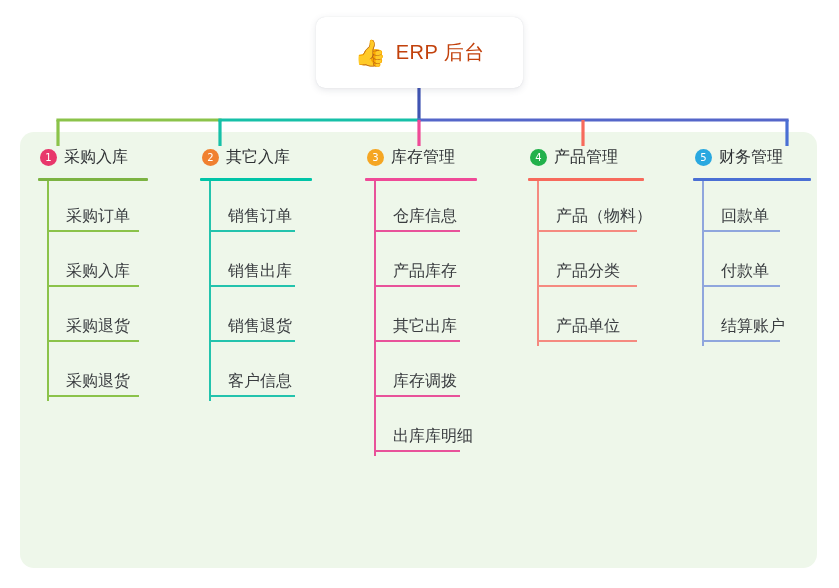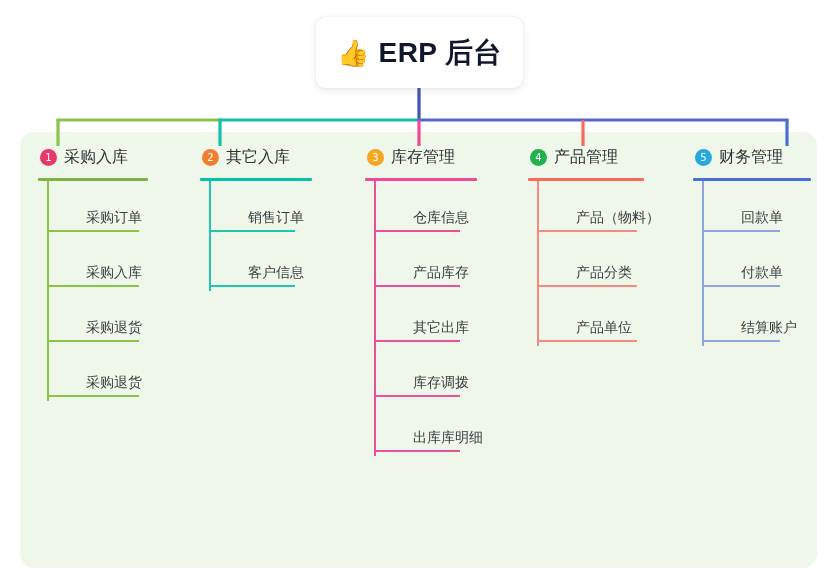--- a/index.html
+++ b/index.html
@@ -26,23 +26,22 @@
     left: 316px; top: 17px;
     width: 207px; height: 71px;
     background: #ffffff;
     border-radius: 9px;
     box-shadow: 0 2px 7px rgba(60,70,90,0.13), 0 0 1px rgba(60,70,90,0.18);
     display: flex; align-items: center; justify-content: center;
     gap: 9px;
   }
   .title-emoji { font-size: 26px; line-height: 1; }
   .title-text {
-    font-size: 28px; color: #0f172a; letter-spacing: .4px;
+    font-size: 20px; color: #c2410c; letter-spacing: .4px;
     white-space: nowrap;
-    font-weight: bold;
   }
 
   
   #connectors { position: absolute; left: 0; top: 0; width: 839px; height: 588px; }
 
   
   .column { position: absolute; top: 144px; }
   .col-head {
     display: flex; align-items: center; gap: 7px;
     height: 26px; padding-left: 2px;
@@ -56,21 +55,21 @@
   .col-title { font-size: 16px; color: #2f3235; white-space: nowrap; }
   .col-rule { height: 3px; margin-top: 8px; border-radius: 1px; }
 
   .leaves { position: relative; margin-top: 0; }
   .spine { position: absolute; left: 9px; top: 0; bottom: 0; width: 2px; }
   .leaf {
     position: relative; height: 55px;
   }
   .leaf-label {
     position: absolute; left: 28px; bottom: 9px;
-    font-size: 14px; color: #3a3d40; white-space: nowrap; margin-left: 20px;
+    font-size: 16px; color: #3a3d40; white-space: nowrap;
   }
   .leaf-rule {
     position: absolute; left: 9px; bottom: 4px; height: 2px;
   }
 </style>
 </head>
 <body>
 
 <div id="root-canvas">
 
@@ -126,20 +125,28 @@
           <span class="col-title">其它入库</span>
         </div>
         <div class="col-rule" style="background: rgb(0, 196, 167); width: 112px;"></div>
         <div class="leaves">
           <div class="spine" style="background: rgb(35, 195, 173);"></div>
           <div class="leaf">
             <span class="leaf-label">销售订单</span>
             <div class="leaf-rule" style="background: rgb(35, 195, 173); width: 86px;"></div>
           </div>
           <div class="leaf">
+            <span class="leaf-label">销售出库</span>
+            <div class="leaf-rule" style="background: rgb(35, 195, 173); width: 86px;"></div>
+          </div>
+          <div class="leaf">
+            <span class="leaf-label">销售退货</span>
+            <div class="leaf-rule" style="background: rgb(35, 195, 173); width: 86px;"></div>
+          </div>
+          <div class="leaf">
             <span class="leaf-label">客户信息</span>
             <div class="leaf-rule" style="background: rgb(35, 195, 173); width: 86px;"></div>
           </div>
         </div>
       </div>
       <div class="column" style="left: 365px;">
         <div class="col-head">
           <span class="badge" style="background: rgb(245, 166, 35);">3</span>
           <span class="col-title">库存管理</span>
         </div>

